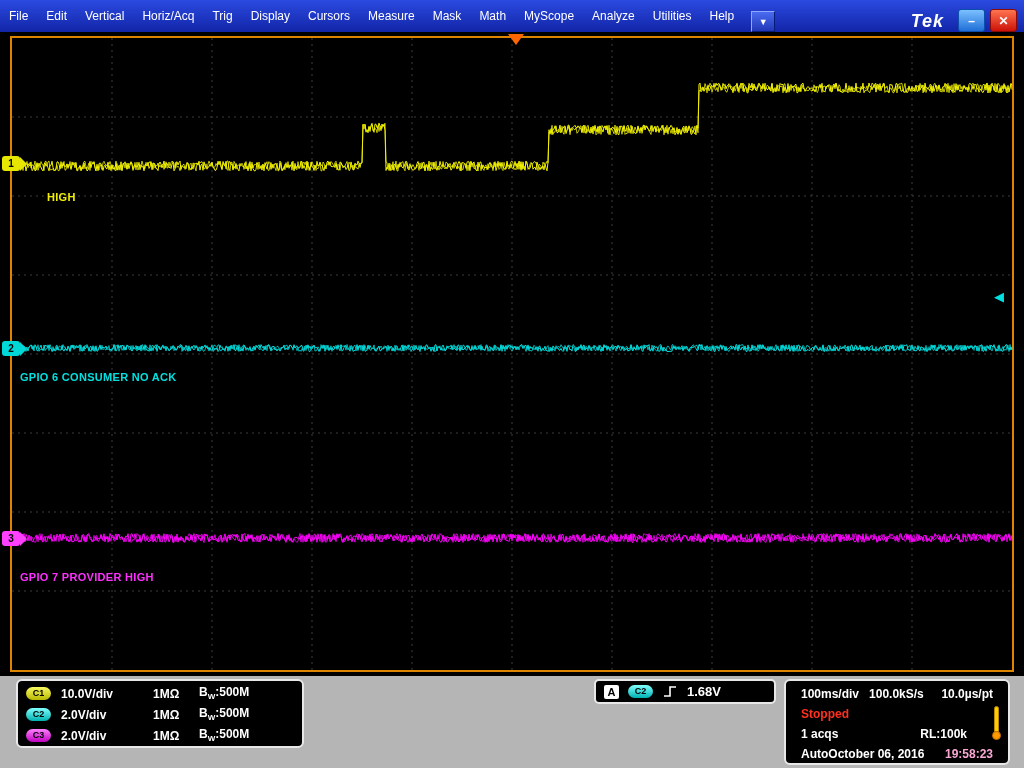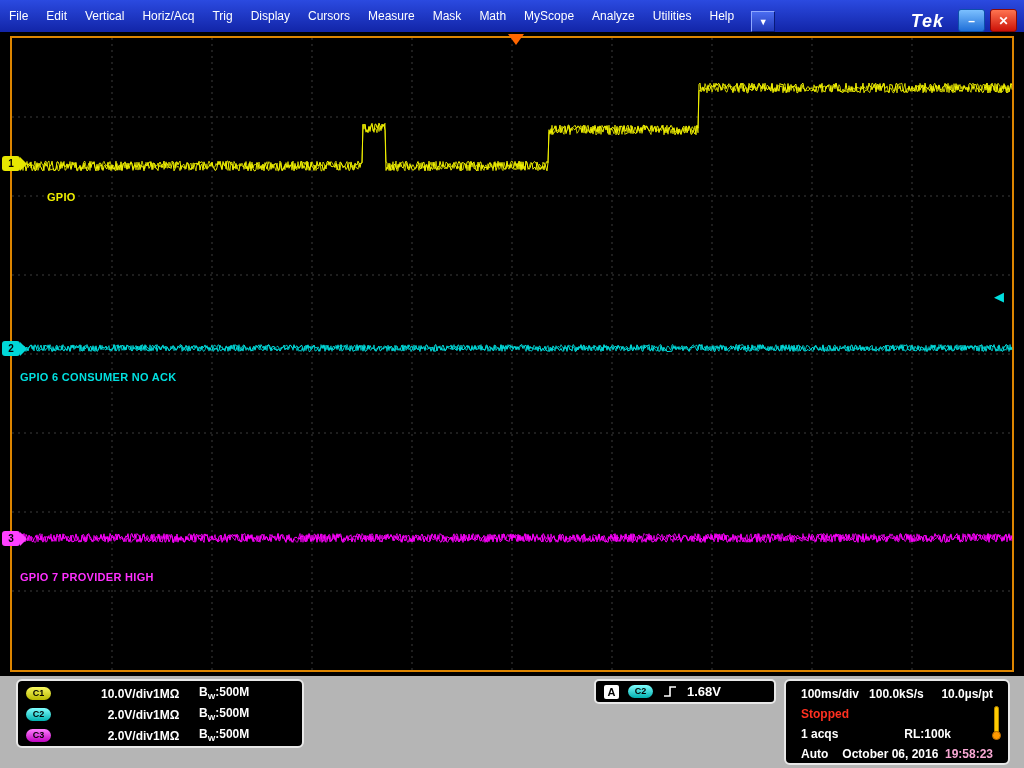--- a/index.html
+++ b/index.html
@@ -82,41 +82,41 @@
   }
   .vert-box { left:16px; top:3px; width:288px; height:69px; padding:2px 8px; }
   .vert-row { display:flex; align-items:center; height:21px; }
   .badge {
     min-width:25px; height:13px; border-radius:7px; color:#000; font-size:9px;
     font-weight:bold; text-align:center; line-height:13px; padding:0 2px;
   }
   .badge-c1 { background:linear-gradient(#f8f860,#b8b800); }
   .badge-c2 { background:linear-gradient(#80ffff,#00b0b0); }
   .badge-c3 { background:linear-gradient(#ff80ff,#c000c0); }
-  .vert-scale { margin-left:10px; width:92px;text-align:right; }
+  .vert-scale { margin-left:10px; width:92px; }
   .vert-input { width:46px; }
   .vert-bw sub { font-size:8px; }
 
   .trig-box {
     left:594px; top:3px; width:182px; height:25px; border-radius:5px;
     display:flex; align-items:center; gap:9px; padding:0 8px; font-size:13px;
   }
   .a-badge {
     width:15px; height:14px; background:#fff; color:#000; font-size:11px; font-weight:bold;
     text-align:center; line-height:14px; border-radius:2px;
   }
 
   .horiz-box { left:784px; top:3px; width:226px; height:86px; padding:3px 15px; }
   .h-row { display:flex; align-items:center; height:20px; }
   .h-row .sep { width:10px; }
   .h-spacer { flex:1; }
   .status-stopped { color:#ff3020;text-align:center; }
   .time-val { color:#f9a8d4; }
-  .rl-val { margin-right:42px; }
-  .date-val { margin-left:14px; flex:1; }
+  .rl-val { margin-right:26px; }
+  .date-val { flex:1; }
 
   .thermo { position:absolute; right:7px; top:25px; width:9px; height:34px; }
   .thermo .stem {
     position:absolute; left:2px; top:0; width:5px; height:26px;
     background:#ffcc00; border-radius:3px 3px 0 0; border:1px solid #b88900;
   }
   .thermo .bulb {
     position:absolute; left:0; bottom:0; width:9px; height:9px; border-radius:50%;
     background:#ff9900; border:1px solid #b86a00;
   }
@@ -185,21 +185,21 @@
   </div>
   <div class="ch-marker mk2">
     <span class="num">2</span>
     <span class="arrow"></span>
   </div>
   <div class="ch-marker mk3">
     <span class="num">3</span>
     <span class="arrow"></span>
   </div>
 
-  <div class="trace-label lbl-ch1">GPIO</div>
+  <div class="trace-label lbl-ch1">HIGH</div>
   <div class="trace-label lbl-ch2">GPIO 6 CONSUMER NO ACK</div>
   <div class="trace-label lbl-ch3">GPIO 7 PROVIDER HIGH</div>
 </div>
 
 <div class="bottom">
 
   <div class="readout-box vert-box">
     <div class="vert-row">
       <span class="badge badge-c1">C1</span>
       <span class="vert-scale">10.0V/div</span>

